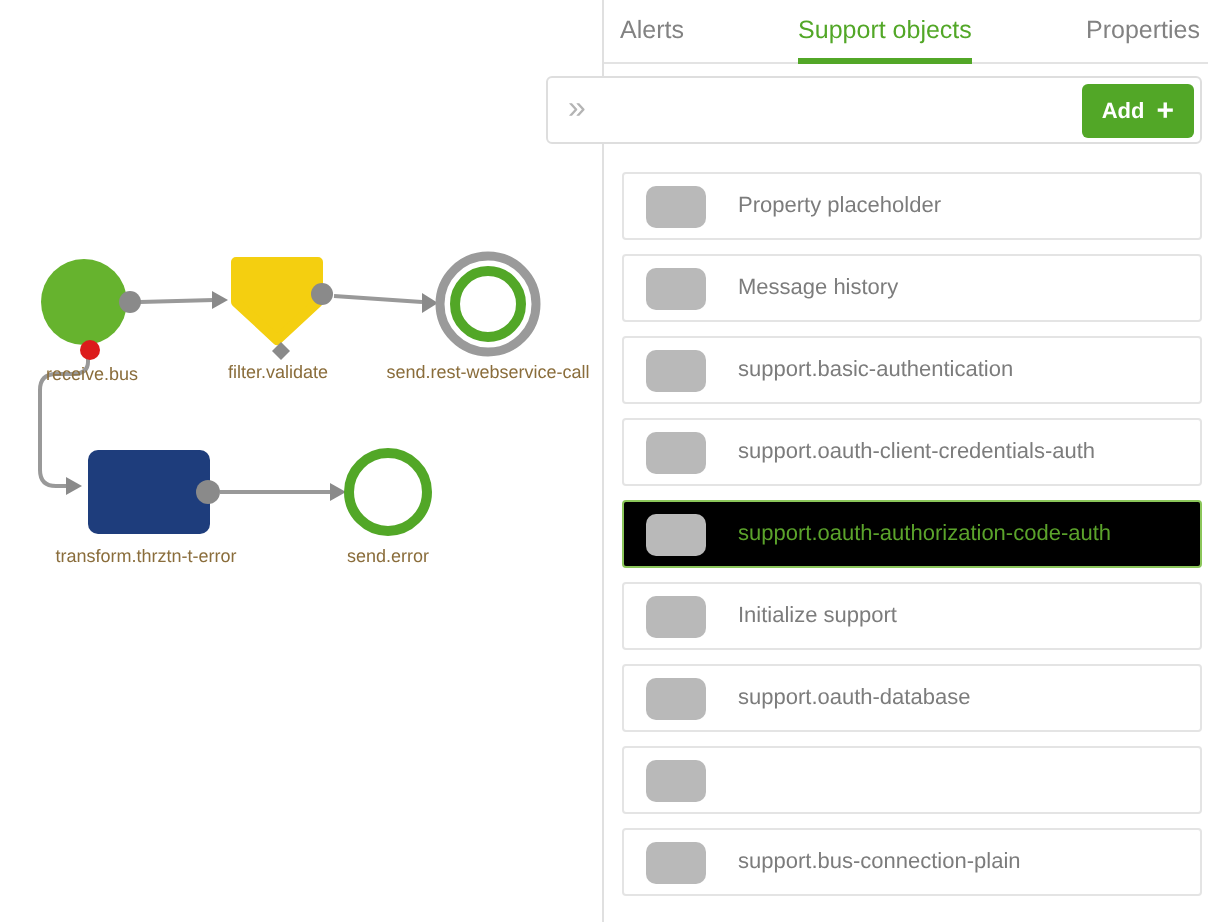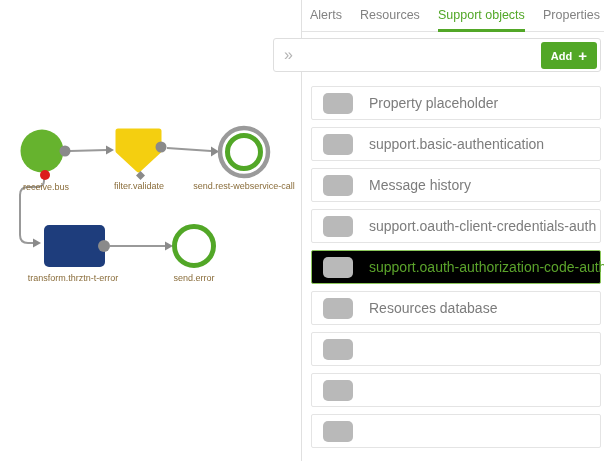--- a/index.html
+++ b/index.html
@@ -30,21 +30,21 @@
     padding: 0 10px; cursor: pointer; display: flex; align-items: center; gap: 6px;
     font-family: inherit; margin-left: 38px; }
   .add-btn .plus { font-size: 15px; font-weight: bold; line-height: 1; }
 
   .obj-list { position: absolute; left: 9px; top: 86px; width: 290px; }
   .obj-row { width: 290px; height: 34px; margin-bottom: 7px; background: #fff;
     border: 1px solid #e4e4e4; border-radius: 2px; display: flex; align-items: center;
     cursor: pointer; }
   .obj-icon { width: 30px; height: 21px; margin-left: 11px; background: #b9b9b9;
     border-radius: 5px; flex: 0 0 auto; }
-  .obj-label { margin-left: 16px; font-size: 14px; color: #7c7c7c; white-space: nowrap; }
+  .obj-label { margin-left: 16px; font-size: 11px; color: #7c7c7c; white-space: nowrap; }
   .obj-row.selected { border-color: #8bc65a; background: #000000; }
   .obj-row.selected .obj-label { color: #5ba32b; }
 
   svg text { font-family: "Liberation Sans", "DejaVu Sans", sans-serif; }
   .node-label { font-size: 9px; fill: #8a6d3b; }
 </style>
 </head>
 <body>
 
 <div class="stage">
@@ -102,62 +102,63 @@
       <text class="node-label" x="194" y="281" text-anchor="middle">send.error</text>
     </g>
   </svg>
 
   <div class="divider"></div>
 
   <div class="panel">
 
     <div class="tabbar">
       <div class="tab">Alerts</div>
-      <div class="tab">Resources</div>
       <div class="tab active">Support objects</div>
       <div class="tab">Properties</div>
     </div>
 
     <div class="toolbar">
       <span class="collapse">»</span>
       <button class="add-btn">
         <span>Add</span>
         <span class="plus">+</span>
       </button>
     </div>
 
     <div class="obj-list">
       <div class="obj-row">
         <span class="obj-icon"></span>
         <span class="obj-label">Property placeholder</span>
       </div>
       <div class="obj-row">
         <span class="obj-icon"></span>
-        <span class="obj-label">support.basic-authentication</span>
+        <span class="obj-label">Message history</span>
       </div>
       <div class="obj-row">
         <span class="obj-icon"></span>
-        <span class="obj-label">Message history</span>
+        <span class="obj-label">support.basic-authentication</span>
       </div>
       <div class="obj-row">
         <span class="obj-icon"></span>
         <span class="obj-label">support.oauth-client-credentials-auth</span>
       </div>
       <div class="obj-row selected">
         <span class="obj-icon"></span>
         <span class="obj-label">support.oauth-authorization-code-auth</span>
       </div>
       <div class="obj-row">
         <span class="obj-icon"></span>
-        <span class="obj-label">Resources database</span>
+        <span class="obj-label">Initialize support</span>
+      </div>
+      <div class="obj-row">
+        <span class="obj-icon"></span>
+        <span class="obj-label">support.oauth-database</span>
       </div>
       <div class="obj-row">
         <span class="obj-icon"></span>
       </div>
       <div class="obj-row">
         <span class="obj-icon"></span>
-      </div>
-      <div class="obj-row">
-        <span class="obj-icon"></span>
+        <span class="obj-label">support.bus-connection-plain</span>
       </div>
     </div>
   </div>
 </div>
 
 </body></html>

